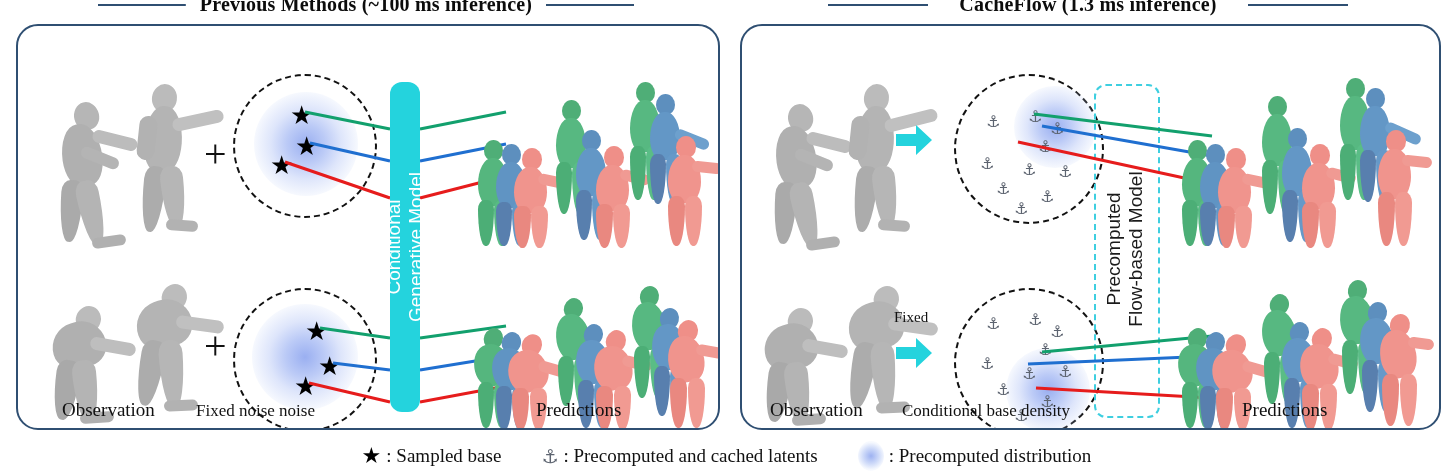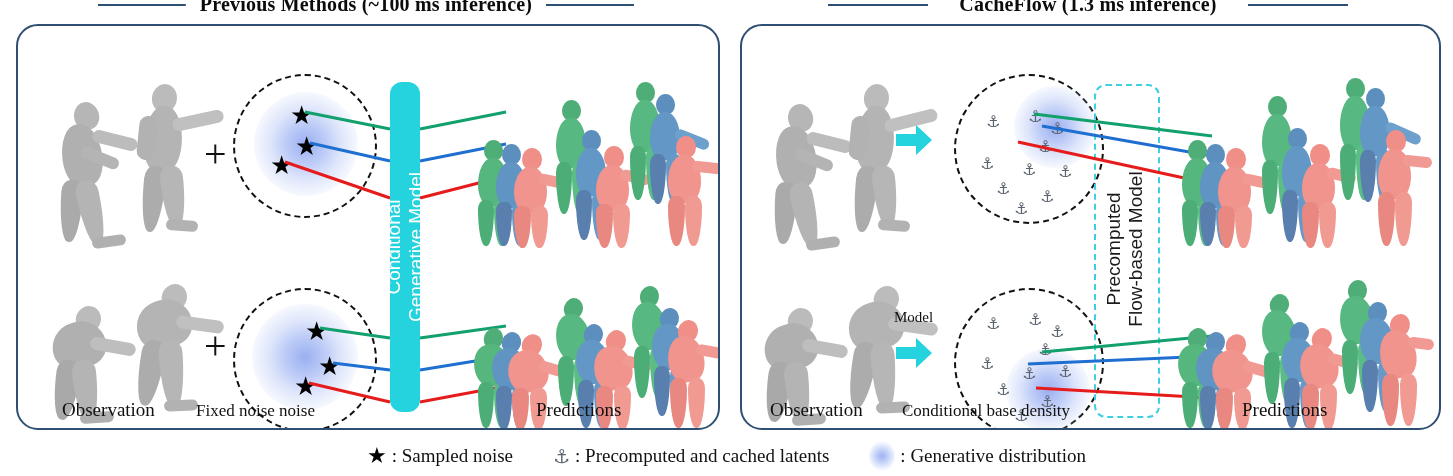--- a/index.html
+++ b/index.html
@@ -320,21 +320,21 @@
       <i class="legR" style="left:38px;top:66px;width:24px;height:68px;background:#b6b6b6;transform:rotate(-4deg);"></i>
       <i style="left:42px;top:126px;width:34px;height:11px;background:#b2b2b2;border-radius:8px;transform:rotate(-2deg);"></i>
     </div>
 
     <svg class="arrow" style="left:152px;top:97px;" viewBox="0 0 40 34">
       <path d="M2 11 H22 V2 L38 17 L22 32 V23 H2 Z" fill="#24d3dd"></path>
     </svg>
     <svg class="arrow" style="left:152px;top:310px;" viewBox="0 0 40 34">
       <path d="M2 11 H22 V2 L38 17 L22 32 V23 H2 Z" fill="#24d3dd"></path>
     </svg>
-    <div class="caption sm" style="left:152px;top:283px;font-size:15px;">Model</div>
+    <div class="caption sm" style="left:152px;top:283px;font-size:15px;">Fixed</div>
 
     <div class="dcirc" style="left:212px;top:48px;width:146px;height:146px;"></div>
     <div class="blob" style="left:272px;top:60px;width:82px;height:82px;"></div>
     <div class="anchor" style="left:244px;top:88px;">⚓</div>
     <div class="anchor" style="left:238px;top:130px;">⚓</div>
     <div class="anchor" style="left:286px;top:83px;">⚓</div>
     <div class="anchor" style="left:308px;top:95px;">⚓</div>
     <div class="anchor" style="left:296px;top:113px;">⚓</div>
     <div class="anchor" style="left:280px;top:136px;">⚓</div>
     <div class="anchor" style="left:316px;top:138px;">⚓</div>
@@ -502,23 +502,23 @@
   </div>
 </div>
 
 <div class="title-rule" style="left:828px;width:100px;"></div>
 <div class="title-rule" style="left:1248px;width:100px;"></div>
 <div class="panel-title" style="left:1088px;">CacheFlow (1.3 ms inference)</div>
 
 <div id="legend">
   <div class="leg-item">
     <span class="leg-star">★</span>
-    <span>: Sampled noise</span>
+    <span>: Sampled base</span>
   </div>
   <div class="leg-item">
     <span class="leg-anchor">⚓</span>
     <span>: Precomputed and cached latents</span>
   </div>
   <div class="leg-item">
     <span class="leg-blob"></span>
-    <span>: Generative distribution</span>
+    <span>: Precomputed distribution</span>
   </div>
 </div>
 
 </body></html>

